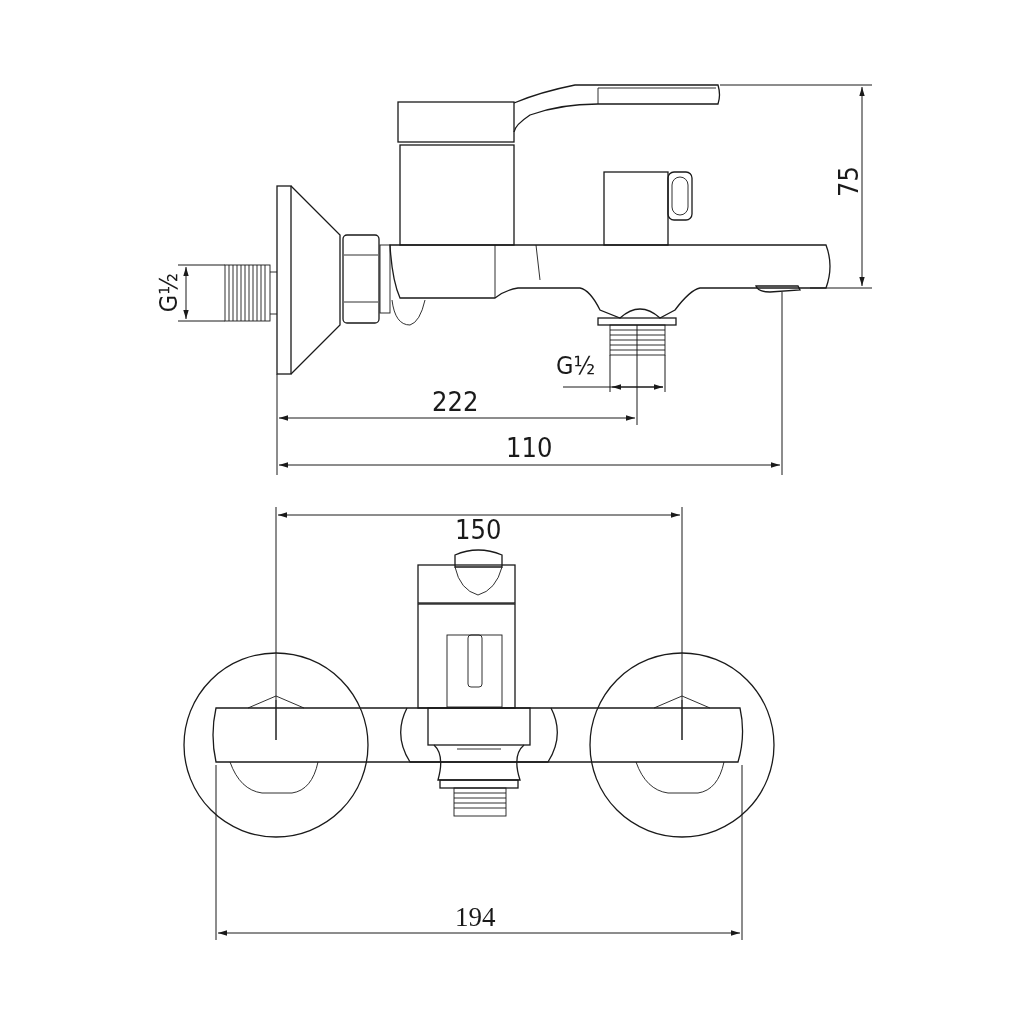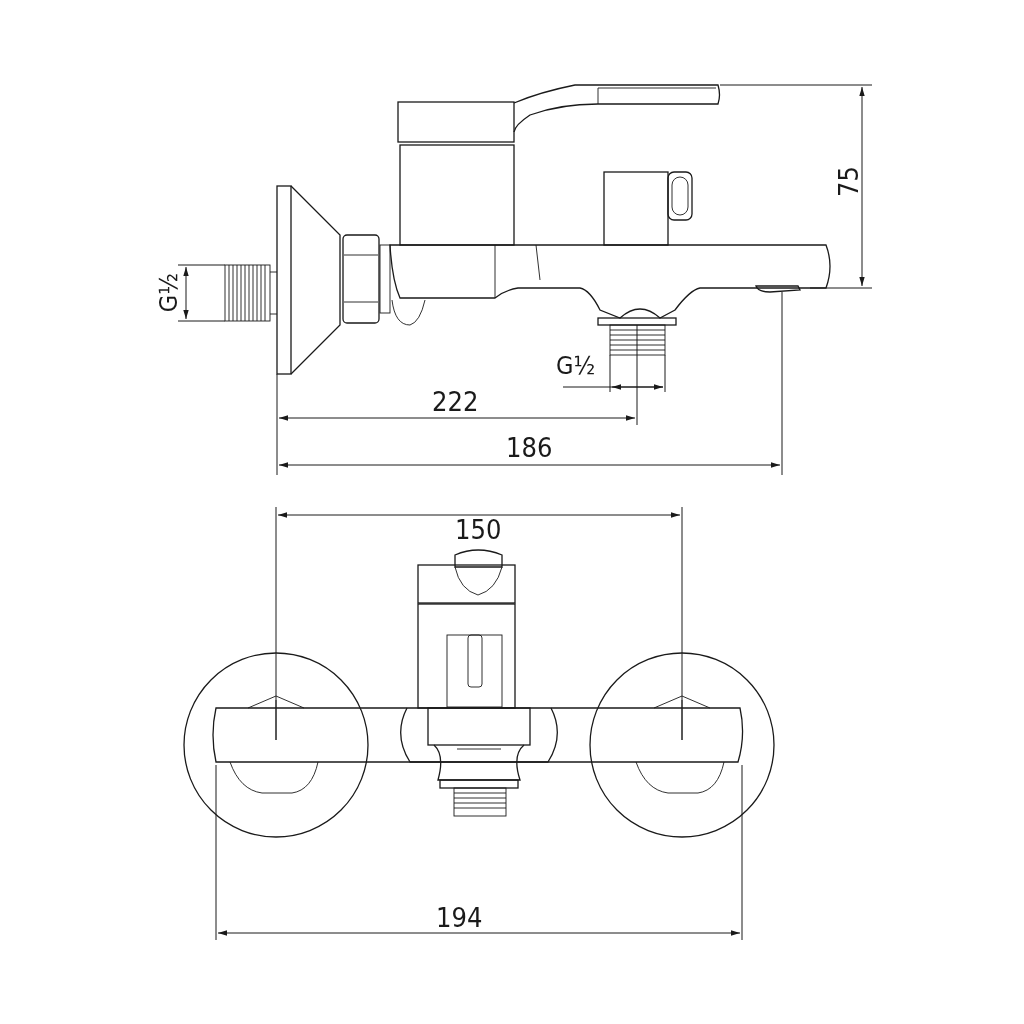--- a/index.html
+++ b/index.html
@@ -172,15 +172,15 @@
       <line class="dim" x1="742" y1="765" x2="742" y2="940"></line>
       <line class="dim" x1="218" y1="933" x2="740" y2="933" marker-start="url(#ar)" marker-end="url(#ar)"></line>
     </g>
   </g>
 </svg>
 
 <div class="lbl lbl-rot" style="left:813px;top:168px;width:70px;text-align:center;">75</div>
 <div class="lbl lbl-rot" style="left:136px;top:280px;width:64px;text-align:center;font-size:25px;">G½</div>
 <div class="lbl" style="left:556px;top:353px;font-size:25px;">G½</div>
 <div class="lbl" style="left:432px;top:388px;">222</div>
-<div class="lbl" style="left:506px;top:434px;">186</div>
+<div class="lbl" style="left:506px;top:434px;">110</div>
 <div class="lbl" style="left:455px;top:516px;">150</div>
-<div class="lbl" style="left:436px;top:904px;">194</div>
+<div class="lbl" style="left:455px;top:904px;font-family:Liberation Serif, serif;">194</div>
 
 </body></html>

